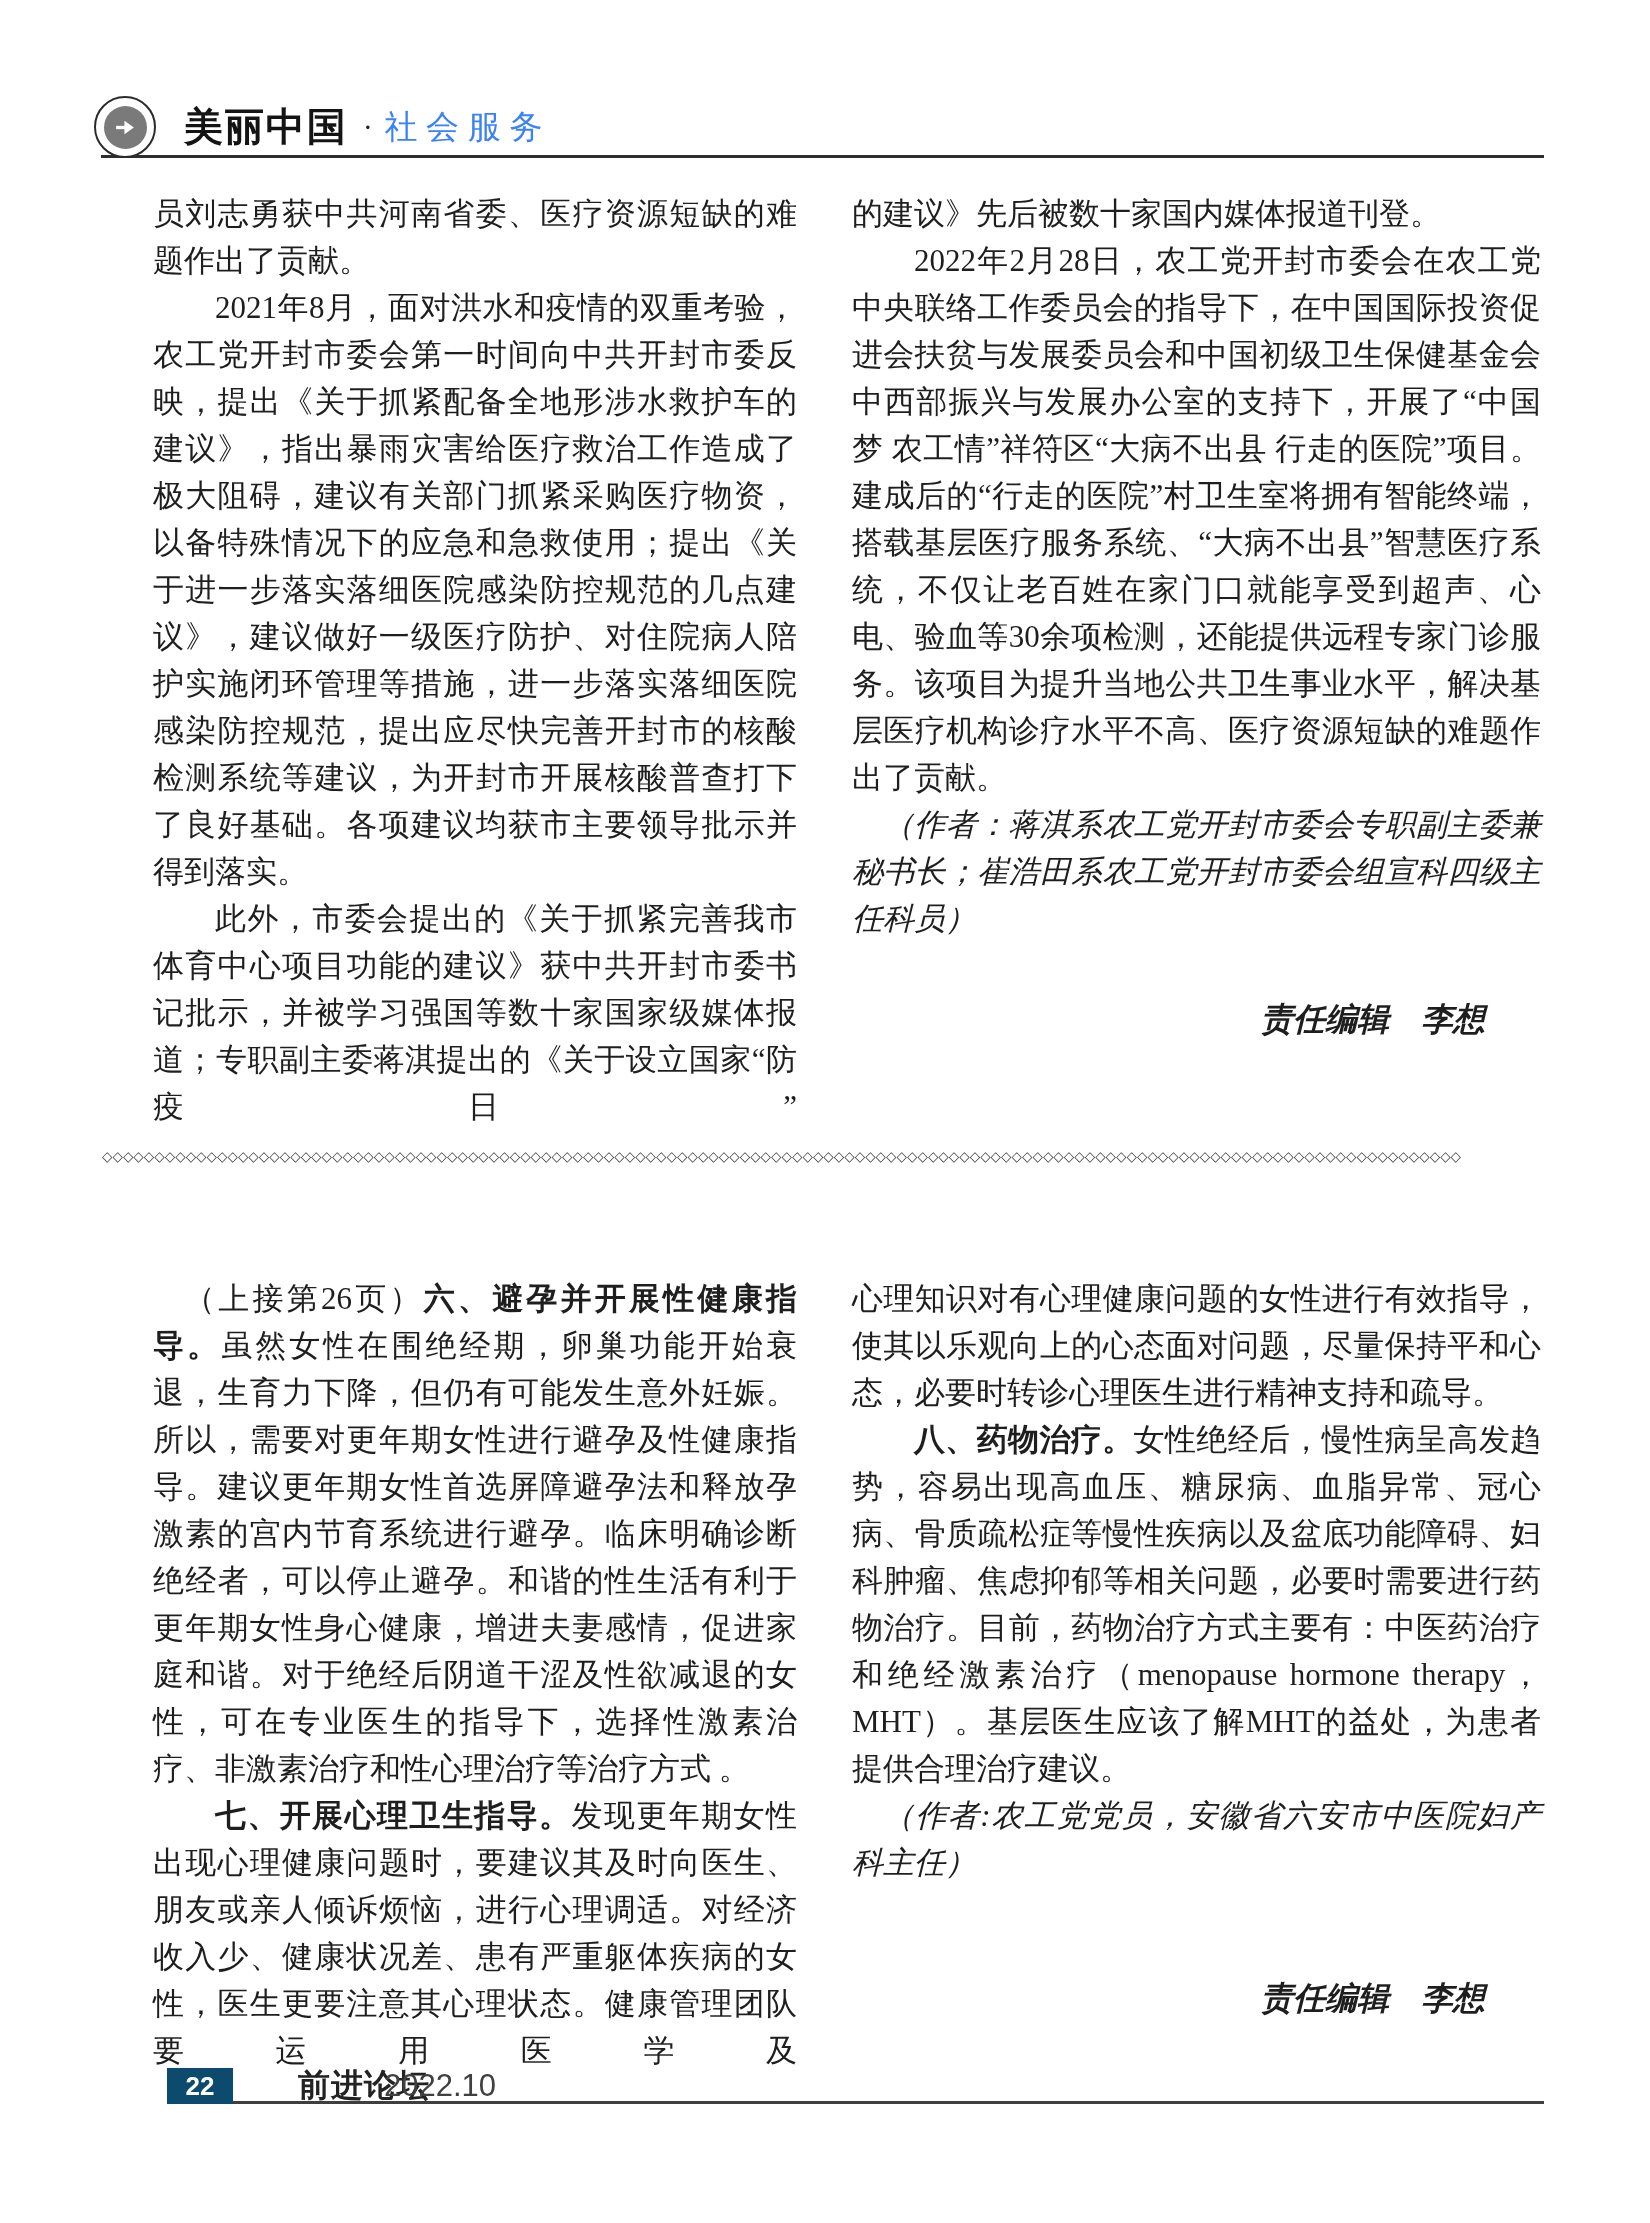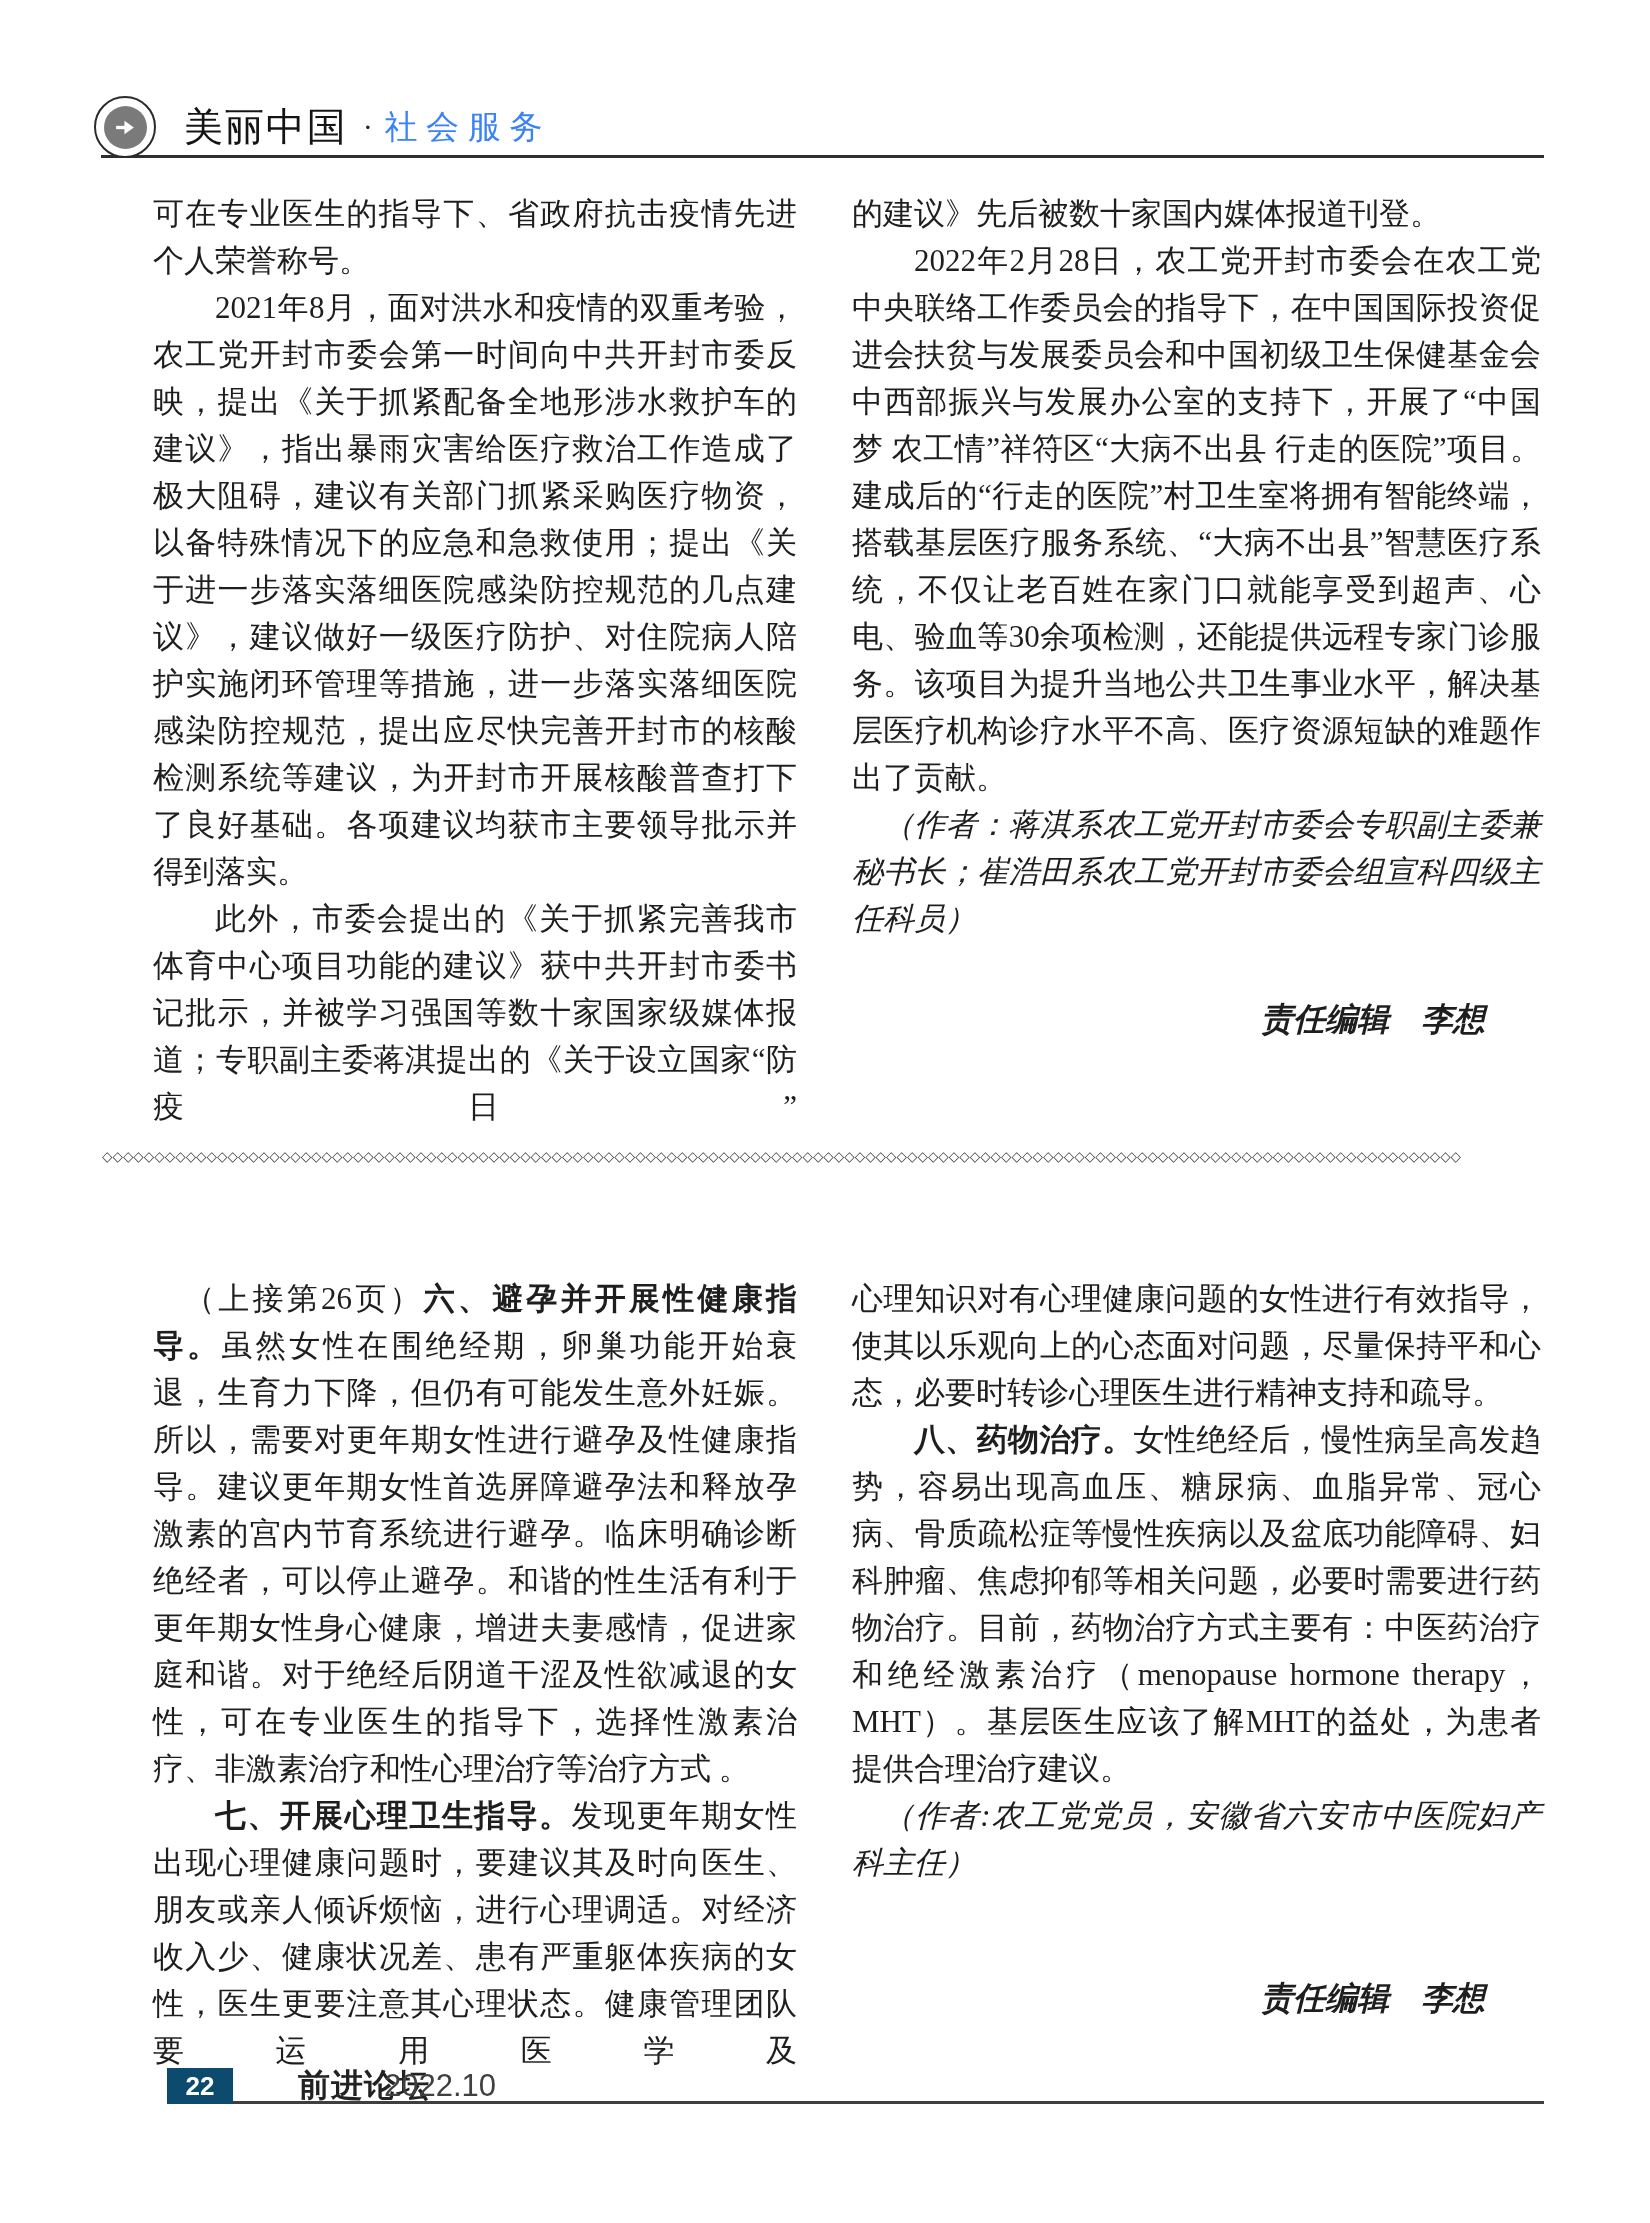--- a/index.html
+++ b/index.html
@@ -16,21 +16,21 @@
   }
   .hdr-icon-inner{
     width:43px;height:43px;border-radius:50%;background:#7a7a7a;
     display:flex;align-items:center;justify-content:center;
   }
   .hdr-icon-inner svg{display:block;}
   .hdr-title{
     position:absolute;left:184px;top:97px;height:60px;
     display:flex;align-items:center;white-space:nowrap;
   }
-  .hdr-bold{font-family:"Liberation Sans","DejaVu Sans",sans-serif;font-weight:400;font-size:39px;color:#141414;letter-spacing:1.9px;}
+  .hdr-bold{font-family:"Liberation Sans","DejaVu Sans",sans-serif;font-weight:700;font-size:39px;color:#141414;letter-spacing:1.9px;}
   .hdr-sep{font-size:29px;margin:0 11.6px 0 15.5px;color:#222;}
   .hdr-light{font-size:33px;letter-spacing:8.7px;color:#3b82f6;}
   .hdr-rule{position:absolute;left:101px;top:155px;width:1443px;height:2.9px;background:#2e2e2e;}
 
   
   .col{
     position:absolute;text-align:justify;text-justify:inter-ideograph;
     font-size:31px;line-height:47px;color:#1e1e1e;
   }
   .col p{margin:0;}
@@ -93,21 +93,21 @@
     </div>
   </div>
   <div class="hdr-title">
     <span class="hdr-bold">美丽中国</span>
     <span class="hdr-sep">·</span>
     <span class="hdr-light">社会服务</span>
   </div>
   <div class="hdr-rule"></div>
 
   <div class="col" id="col-tl">
-      <p class="para"><span>可在专业医生的指导下、省政府抗击疫情先进个人荣誉称号。</span></p>
+      <p class="para"><span>员刘志勇获中共河南省委、医疗资源短缺的难题作出了贡献。</span></p>
       <p class="para indent"><span>2021年8月，面对洪水和疫情的双重考验，农工党开封市委会第一时间向中共开封市委反映，提出《关于抓紧配备全地形涉水救护车的建议》，指出暴雨灾害给医疗救治工作造成了极大阻碍，建议有关部门抓紧采购医疗物资，以备特殊情况下的应急和急救使用；提出《关于进一步落实落细医院感染防控规范的几点建议》，建议做好一级医疗防护、对住院病人陪护实施闭环管理等措施，进一步落实落细医院感染防控规范，提出应尽快完善开封市的核酸检测系统等建议，为开封市开展核酸普查打下了良好基础。各项建议均获市主要领导批示并得到落实。</span></p>
       <p class="para indent cont"><span>此外，市委会提出的《关于抓紧完善我市体育中心项目功能的建议》获中共开封市委书记批示，并被学习强国等数十家国家级媒体报道；专职副主委蒋淇提出的《关于设立国家“防疫日”</span></p>
     </div>
   <div class="col" id="col-tr">
       <p class="para"><span>的建议》先后被数十家国内媒体报道刊登。</span></p>
       <p class="para indent"><span>2022年2月28日，农工党开封市委会在农工党中央联络工作委员会的指导下，在中国国际投资促进会扶贫与发展委员会和中国初级卫生保健基金会中西部振兴与发展办公室的支持下，开展了“中国梦 农工情”祥符区“大病不出县 行走的医院”项目。建成后的“行走的医院”村卫生室将拥有智能终端，搭载基层医疗服务系统、“大病不出县”智慧医疗系统，不仅让老百姓在家门口就能享受到超声、心电、验血等30余项检测，还能提供远程专家门诊服务。该项目为提升当地公共卫生事业水平，解决基层医疗机构诊疗水平不高、医疗资源短缺的难题作出了贡献。</span></p>
       <p class="para author"><span>（作者：蒋淇系农工党开封市委会专职副主委兼秘书长；崔浩田系农工党开封市委会组宣科四级主任科员）</span></p>
     <p class="editor-line ed-top">责任编辑　李想</p>
   </div>
 

